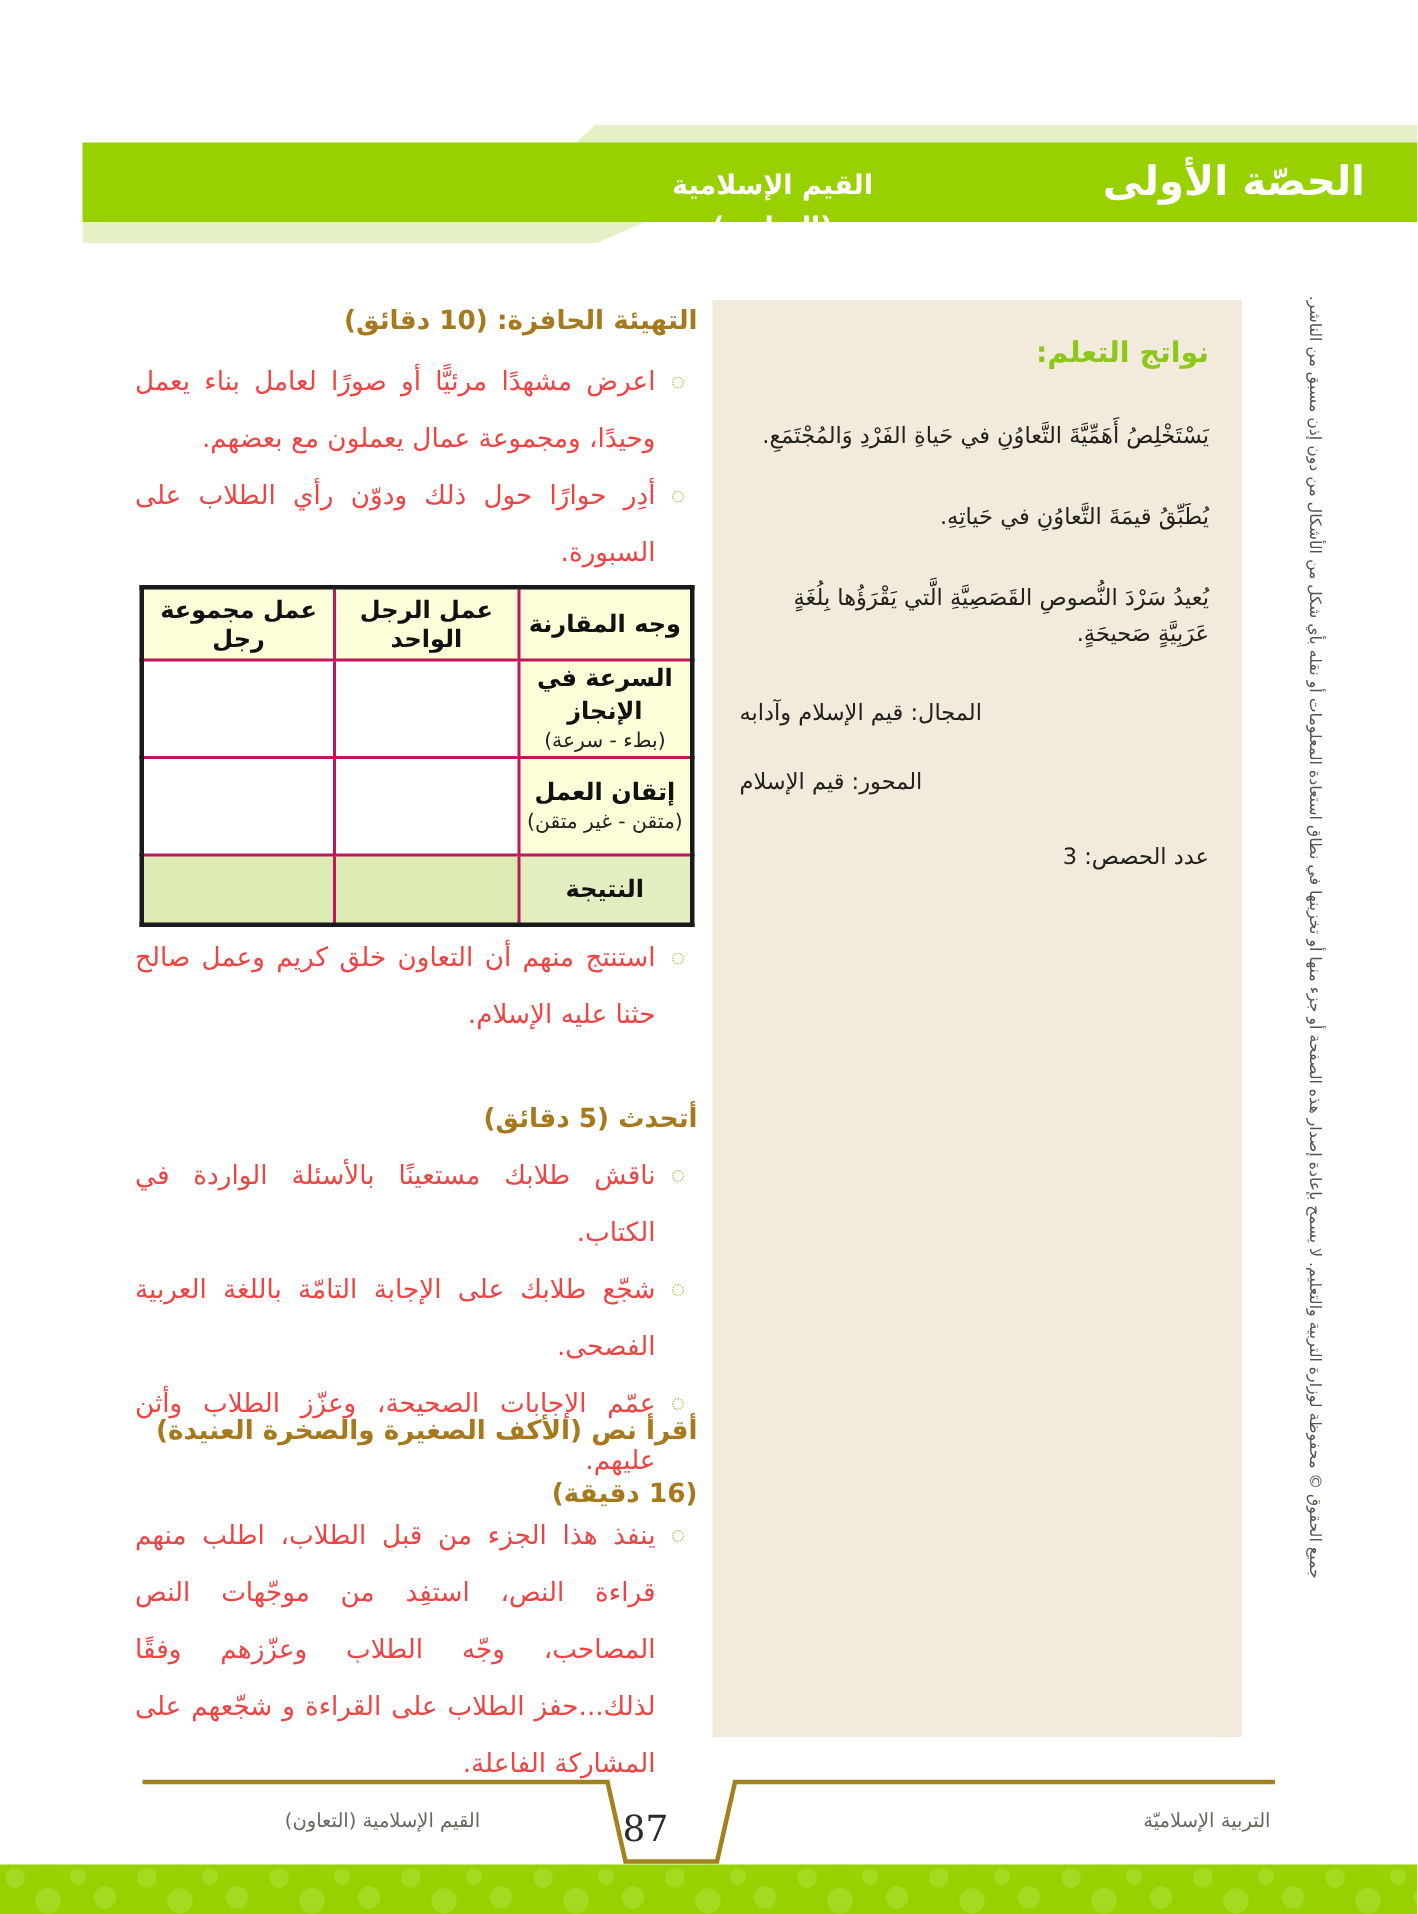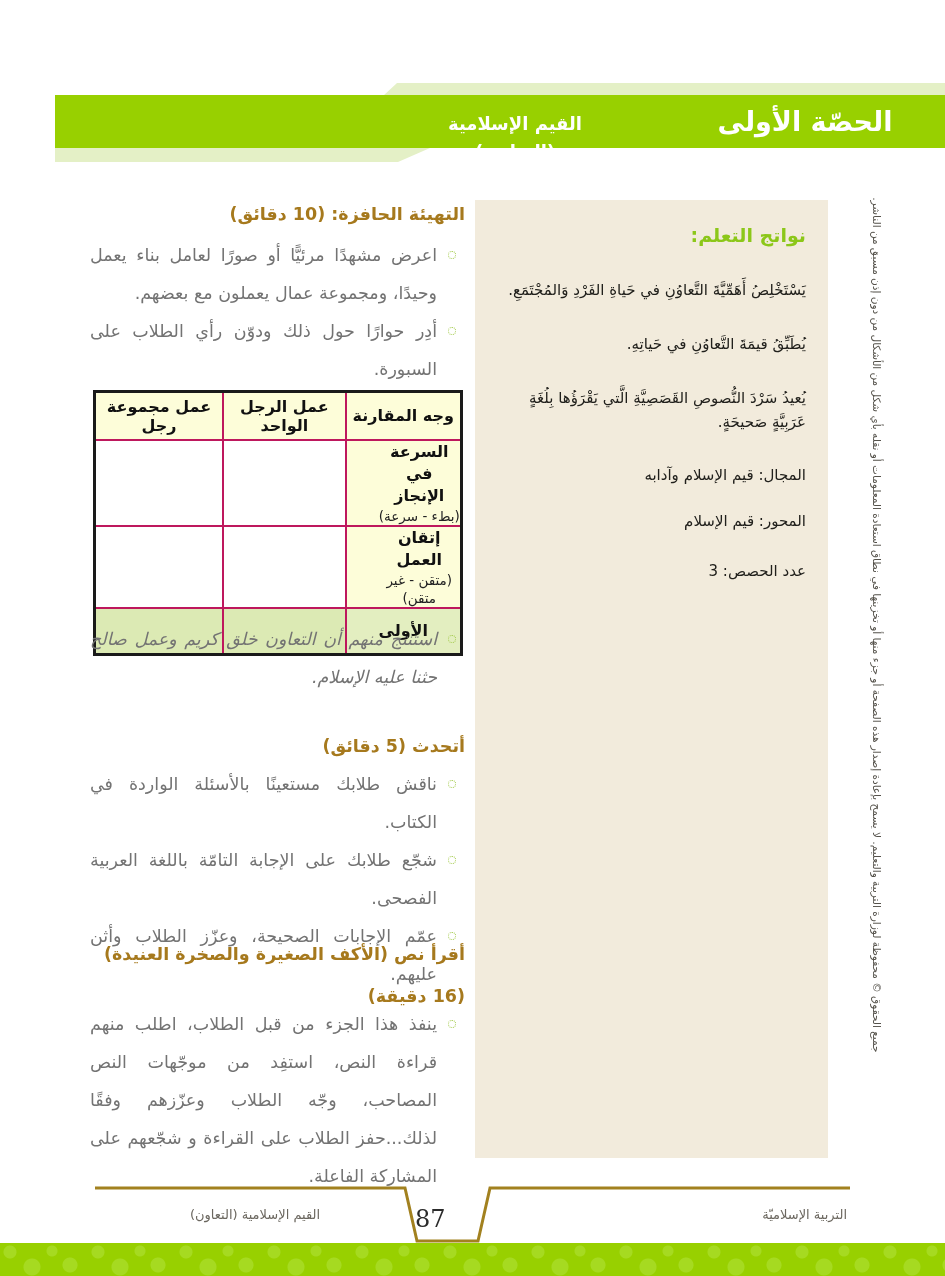--- a/index.html
+++ b/index.html
@@ -21,79 +21,79 @@
     background:#98D000;
   }
   .band-pale-bottom {
     position:absolute; top:148px; left:55px; width:375px; height:14px;
     background:#E4F0C6;
     clip-path:polygon(0 0, 100% 0, calc(100% - 32px) 100%, 0 100%);
   }
   .session-title {
     position:absolute; top:102px; left:700px; width:210px; height:40px;
     color:#ffffff; font-weight:bold; font-size:27px; line-height:40px;
-    text-align:center; direction:rtl;
+    direction:rtl;
   }
   .lesson-title {
     position:absolute; top:110px; left:425px; width:180px; height:28px;
     color:#ffffff; font-weight:bold; font-size:18px; line-height:28px;
     text-align:center; direction:rtl;
   }
 
   
   .main-block { position:absolute; left:90px; width:375px; direction:rtl; }
   .h-gold {
     color:#A6791D; font-weight:bold; font-size:17.5px; line-height:26px;
     text-align:right;
   }
   .bullets { list-style:none; direction:rtl; }
   .bullets li {
     position:relative; padding-right:28px;
-    font-size:17.5px; line-height:38px; text-align:justify; color:#737373;
+    font-size:17.5px; line-height:38px; text-align:justify; color:#ef4444;
   }
   .bullets li .dot {
     position:absolute; right:9px; top:15px; width:8px; height:8px;
     border:1.5px dotted #9FC javascript; border:1.5px dotted #9FC843; border-radius:50%;
   }
 
   
   .cmp-table {
     position:absolute; top:390px; left:93px; width:370px;
     border-collapse:collapse; direction:rtl;
     border:3px solid #1a1a1a;
   }
   .cmp-table th, .cmp-table td {
     border:2px solid #be185d; text-align:center; vertical-align:middle;
   }
   .cmp-table th {
     height:48px; background:#FDFDD9; font-size:16px; font-weight:bold; color:#111;
   }
   .cmp-table .lbl { background:#FDFDD9; width:116px; }
-  .cmp-table .row-tall td { height:65px;padding-left:32px; }
+  .cmp-table .row-tall td { height:65px; }
   .cmp-table .row-result td { height:47px; background:#DCEAB4; }
   .cmp-table .row-result .lbl { background:#E3EEC0; }
   .cmp-table .lbl .t { display:block; font-weight:bold; font-size:16px; color:#111; line-height:22px; }
   .cmp-table .lbl .s { display:block; font-weight:normal; font-size:13.5px; color:#222; line-height:18px; }
   .cmp-table td.blank { background:#ffffff; }
 
   
   .sidebar {
     position:absolute; top:200px; left:475px; width:353px; height:958px;
     background:#F2EBDC; padding:24px 22px 13px 18px; direction:rtl;
   }
   .sidebar .sb-heading {
     color:#8CC719; font-weight:bold; font-size:19px; text-align:right;
     margin-bottom:32px;
   }
   .sidebar .outcome {
     font-size:15px; color:#21201c; text-align:right; line-height:24px;
     margin-bottom:30px;
   }
   .sidebar .meta {
-    font-size:15px; color:#21201c; text-align:right; line-height:22px;
+    font-size:15px; color:#21201c; text-align:left; line-height:22px;
     margin-bottom:24px;
   }
   .sidebar .sessions {
     font-size:15px; color:#21201c; text-align:right; margin-top:30px;
   }
 
   
   .copyright {
     position:absolute; top:665px; left:495px; width:760px; height:15px;
     transform:rotate(90deg); transform-origin:center center;
@@ -171,29 +171,29 @@
     <tr class="row-tall">
       <td class="lbl">
         <span class="t">إتقان العمل</span>
         <span class="s">(متقن - غير متقن)</span>
       </td>
       <td class="blank"></td>
       <td class="blank"></td>
     </tr>
     <tr class="row-result">
       <td class="lbl">
-        <span class="t">الأولى</span>
+        <span class="t">النتيجة</span>
       </td>
       <td></td>
       <td></td>
     </tr>
   </tbody>
     </table>
 
-  <ul class="bullets main-block" style="top:620px;font-style:italic;">
+  <ul class="bullets main-block" style="top:620px;">
     <li>
       <span class="dot"></span>
       <span>استنتج منهم أن التعاون خلق كريم وعمل صالح حثنا عليه الإسلام.</span>
     </li>
   </ul>
 
   <div class="main-block h-gold" style="top:733px;">أتحدث (5 دقائق)</div>
 
   <ul class="bullets main-block" style="top:765px;">
     <li>

